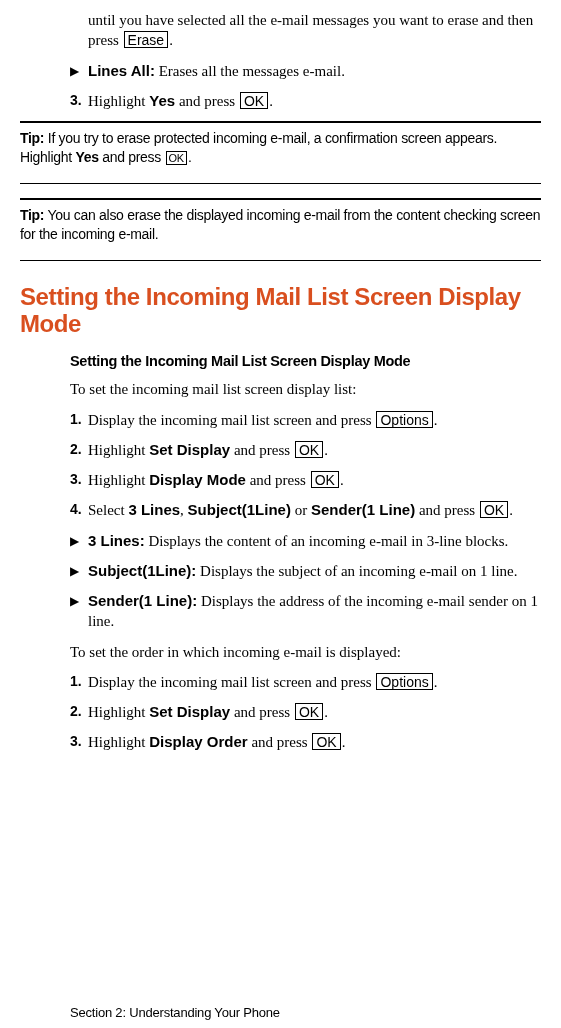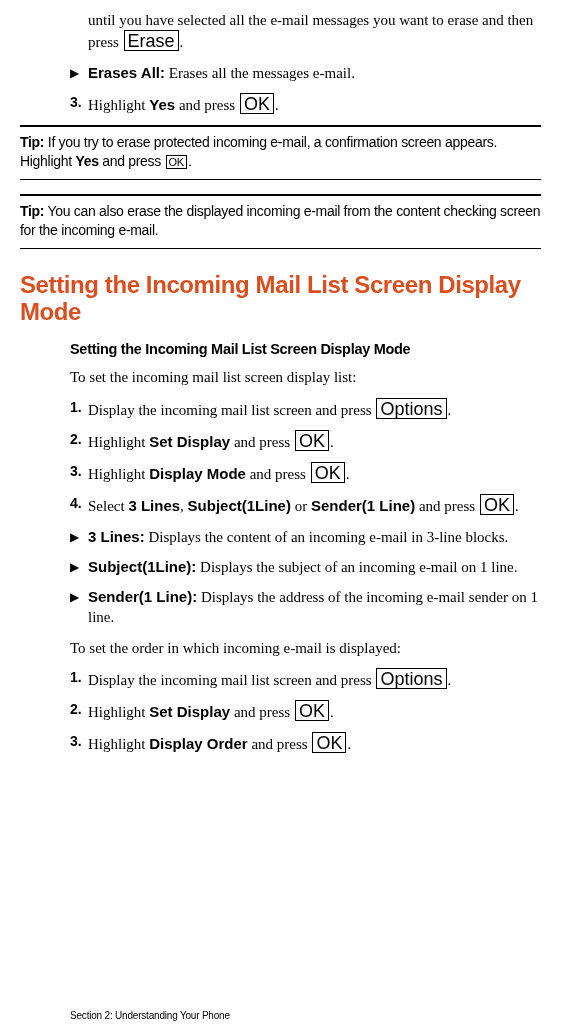--- a/index.html
+++ b/index.html
@@ -19,21 +19,21 @@
     padding: 10px 20px 0 20px;
     position: relative;
   }
   .content {
     padding-left: 50px;
   }
   .key {
     display: inline-block;
     border: 1px solid #000;
     font-family: "Helvetica Neue", Helvetica, Arial, sans-serif;
-    font-size: 18px;
+    font-size: 14px;
     line-height: 1;
     padding: 1px 3px 0 3px;
     margin: 0 1px;
   }
   .key-sm {
     font-size: 11px;
     padding: 1px 2px 0 2px;
   }
   .step {
     display: flex;
@@ -61,21 +61,21 @@
   .bullet-body {
     flex: 1;
   }
   .bold-sans {
     font-family: "Helvetica Neue", Helvetica, Arial, sans-serif;
     font-weight: bold;
   }
   .tip {
     border-top: 2px solid #000;
     border-bottom: 1px solid #000;
-    padding: 6px 0 8px 0;
+    padding: 6px 0 16px 0;
     margin: 10px 0 0 0;
     font-family: "Helvetica Neue", Helvetica, Arial, sans-serif;
     font-size: 14px;
     letter-spacing: -0.3px;
     line-height: 1.35;
   }
   .tip + .tip {
     margin-top: 14px;
   }
   h2.section-title {
@@ -95,21 +95,21 @@
     margin: 12px 0 8px 0;
   }
   .intro {
     margin: 0 0 10px 0;
   }
   .footer {
     position: absolute;
     left: 20px;
     bottom: 6px;
     font-family: "Helvetica Neue", Helvetica, Arial, sans-serif;
-    font-size: 10px;
+    font-size: 13px;
     letter-spacing: -0.2px;
   }
   .footer .ln1 {
     padding-left: 50px;
   }
   .footer .pg {
     font-weight: bold;
     display: inline-block;
     width: 34px;
   }
@@ -124,21 +124,21 @@
 <div class="page">
 
   <div class="content">
     <div style="padding-left:18px; margin-bottom:10px;">
       <span>until you have selected all the e-mail messages you want to erase and then press </span><span class="key">Erase</span><span>.</span>
     </div>
 
     <div class="bullet">
       <div class="bullet-mark">▶</div>
       <div class="bullet-body">
-        <span class="bold-sans">Erases All:</span><span> Erases all the messages e-mail.</span>
+        <span class="bold-sans">Lines All:</span><span> Erases all the messages e-mail.</span>
       </div>
     </div>
 
     <div class="step">
       <div class="step-num">3.</div>
       <div class="step-body">
         <span>Highlight </span><span class="bold-sans">Yes</span><span> and press </span><span class="key">OK</span><span>.</span>
       </div>
     </div>
   </div>

